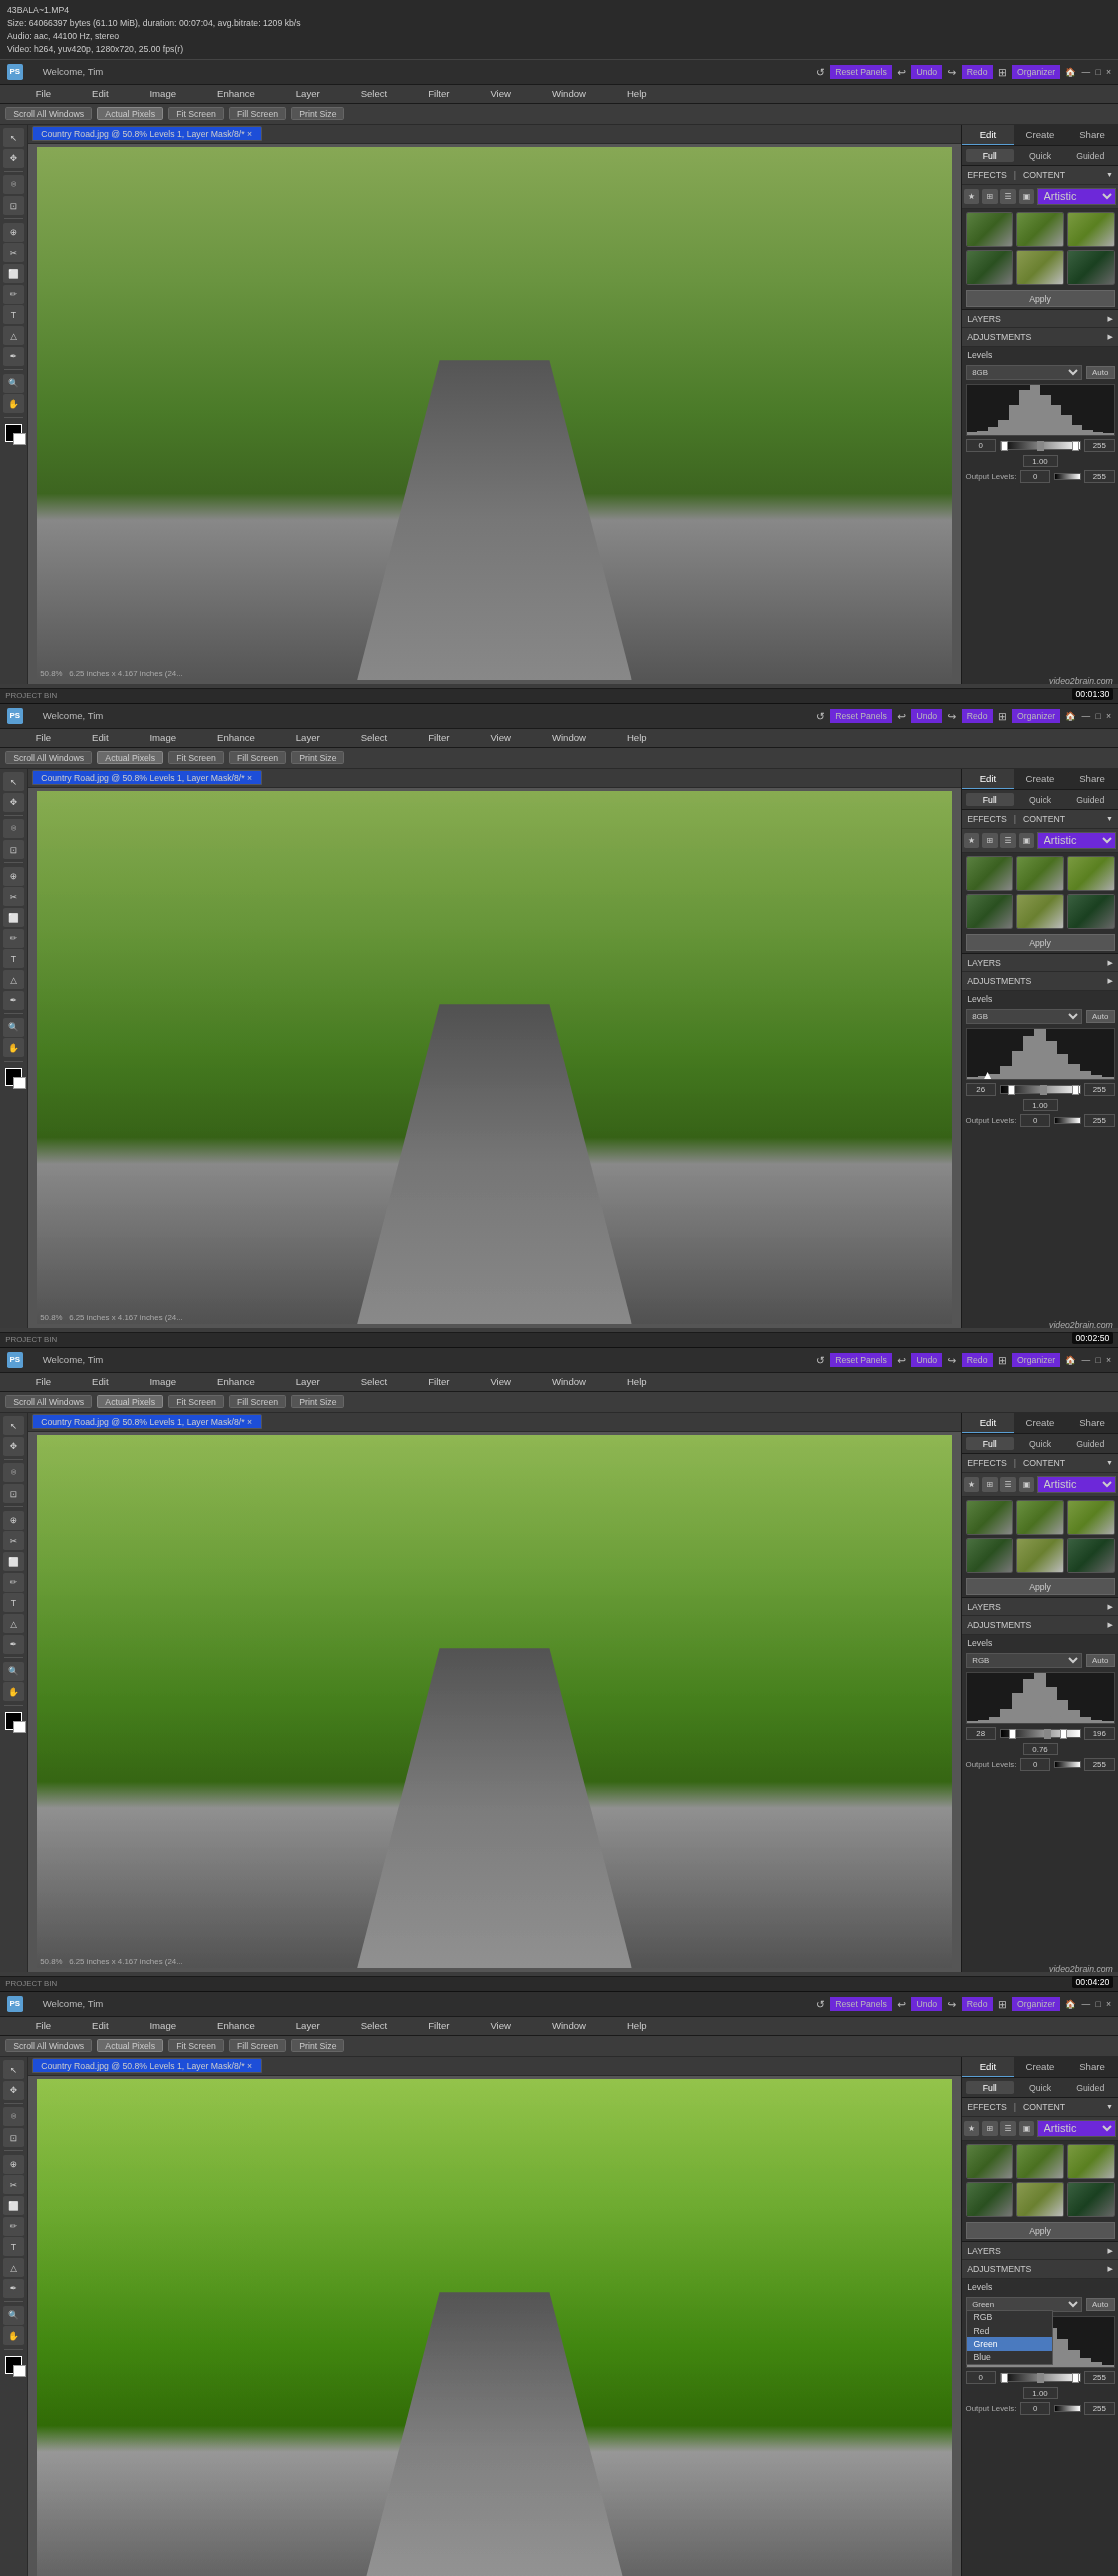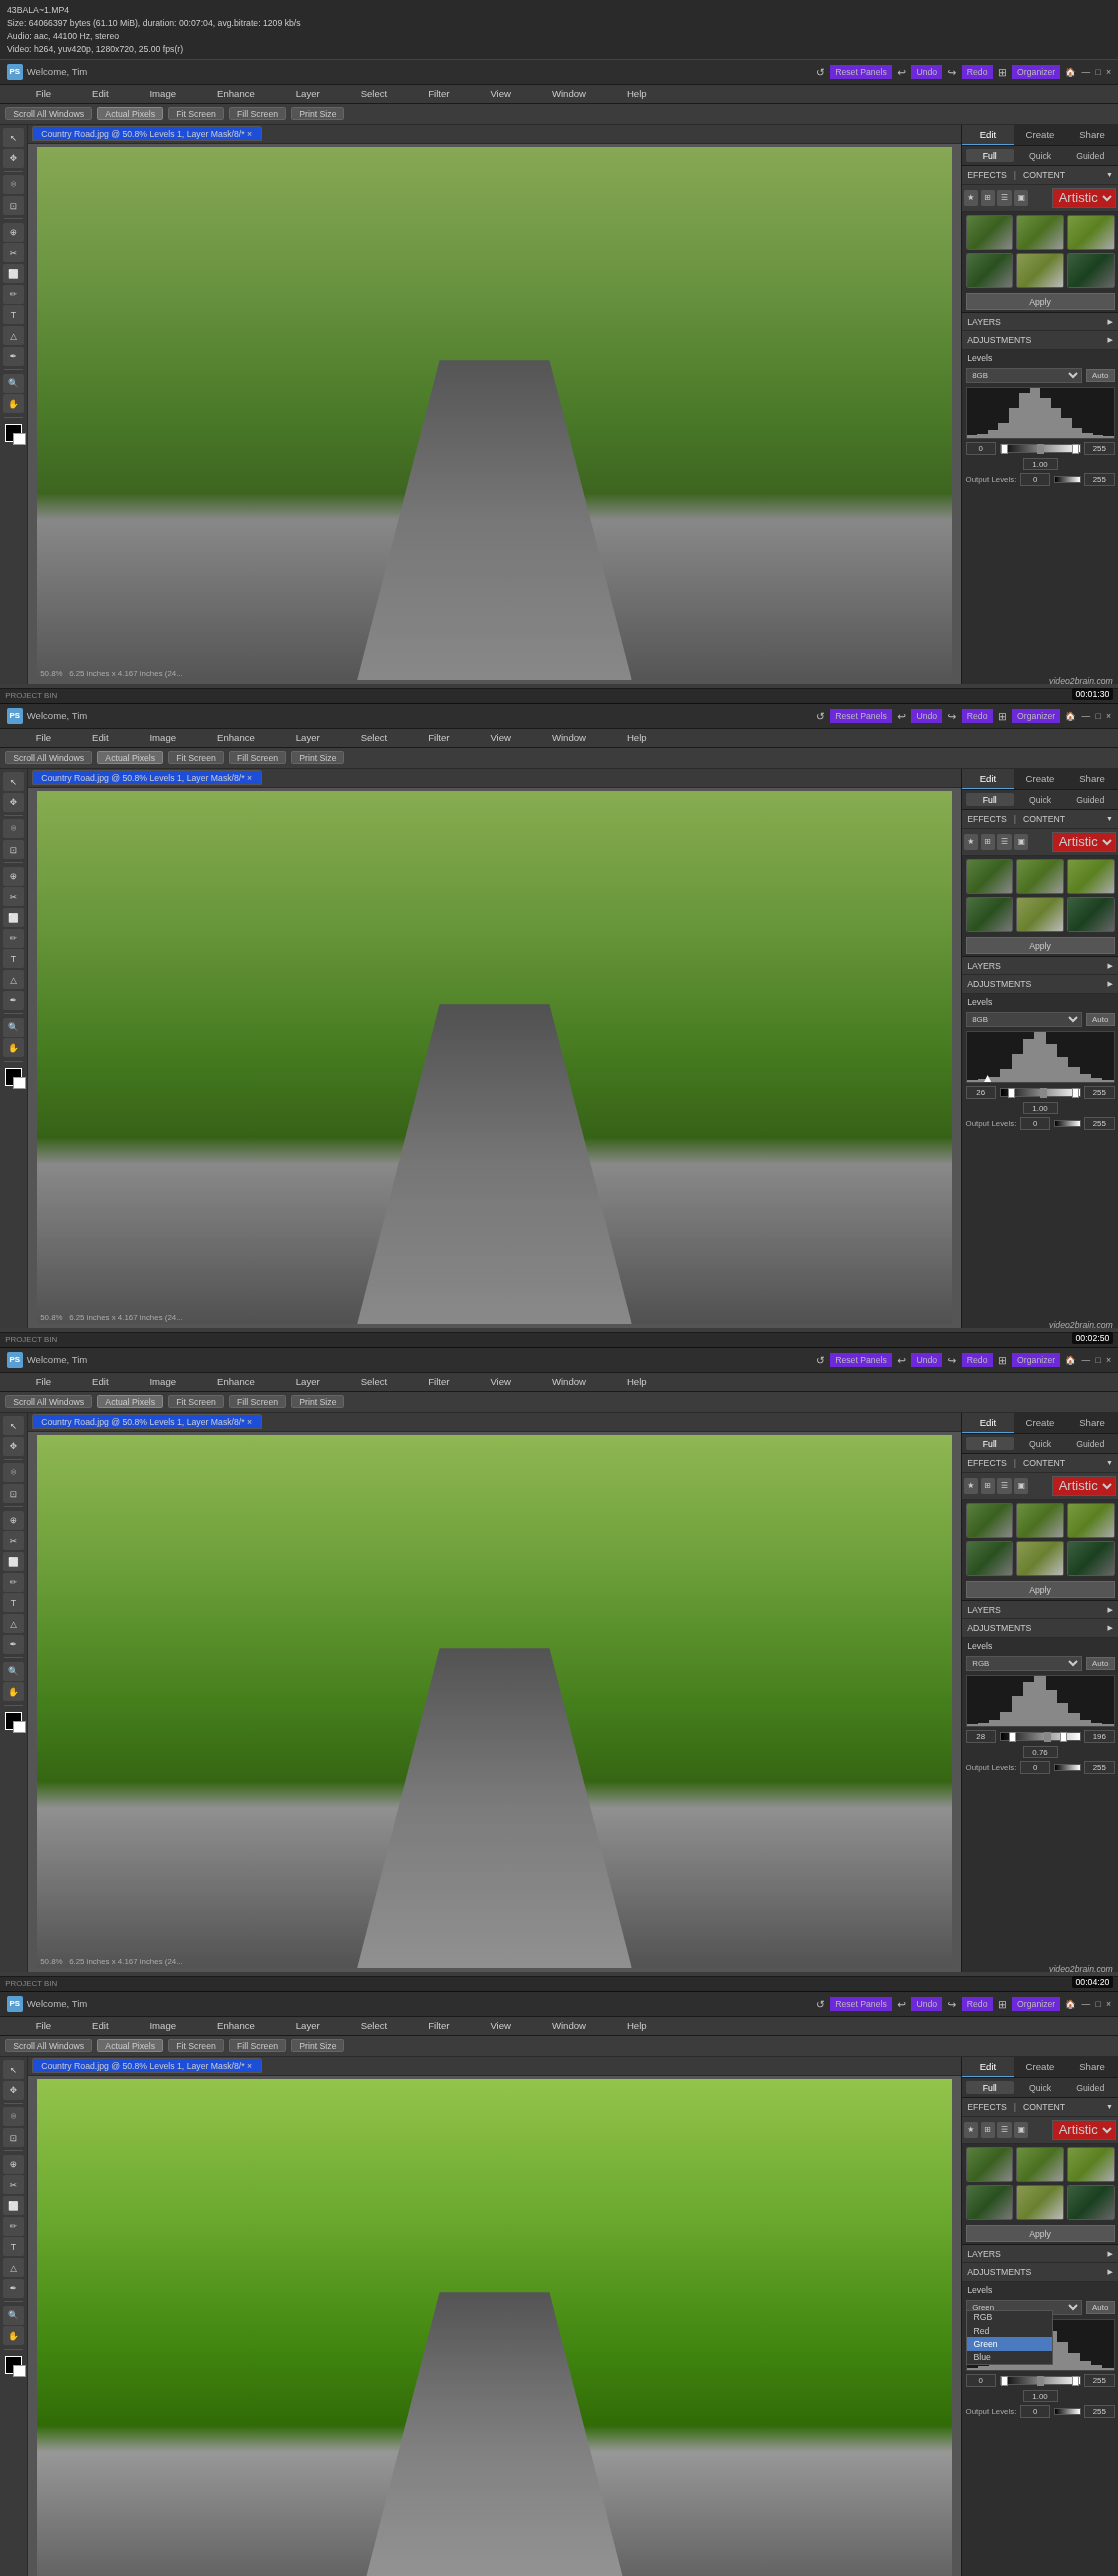--- a/index.html
+++ b/index.html
@@ -31,21 +31,21 @@
       overflow: hidden;
     }
 
     
     .panel-topbar {
       height: 24.4px;
       background: #2e2e2e;
       display: flex;
       align-items: center;
       padding: 0 7px;
-      gap: 4px;
+      gap: 20px;
       border-bottom: 0.9px solid #1a1a1a;
     }
     .panel-topbar .logo {
       width: 15.7px;
       height: 15.7px;
       background: #5a9fd4;
       border-radius: 1.7px;
       display: flex;
       align-items: center;
       justify-content: center;
@@ -317,26 +317,25 @@
       border-radius: 1.7px;
       display: flex;
       align-items: center;
       justify-content: center;
       font-size: 7.9px;
       color: #ccc;
       cursor: pointer;
     }
     .effects-select {
       flex: 1;
-      background: #b91c1c;
+      background: #6d28d9;
       border: 0.9px solid #555;
       color: #ccc;
-      font-size: 13px;
+      font-size: 11px;
       padding: 0.9px 1.7px;
-      margin-left: 21px;
     }
 
     
     .thumb-grid {
       display: grid;
       grid-template-columns: repeat(3, 1fr);
       gap: 2.6px;
       padding: 3.5px;
     }
     .thumb-item {

